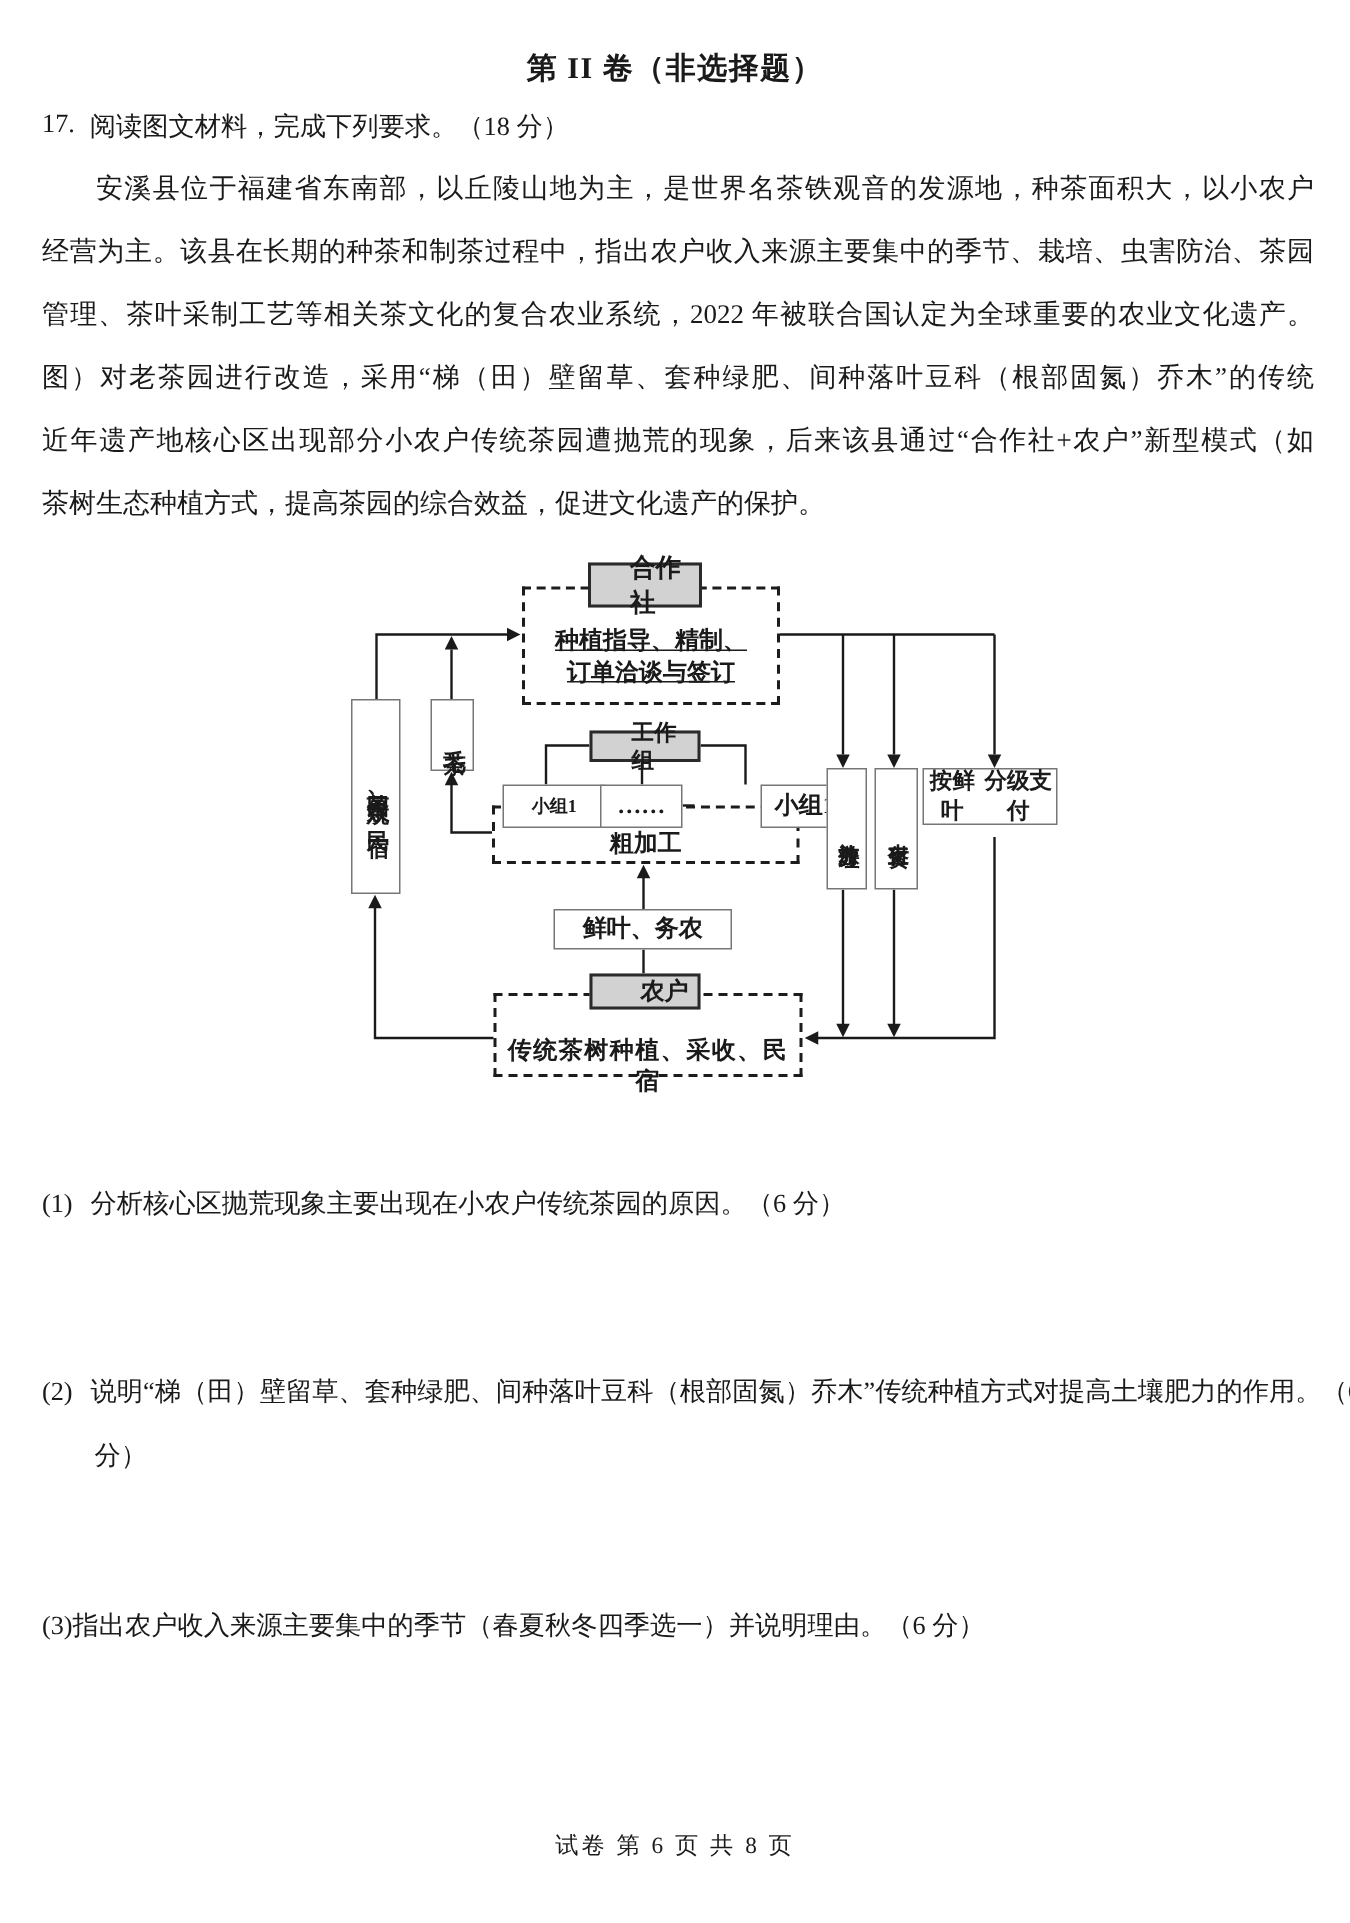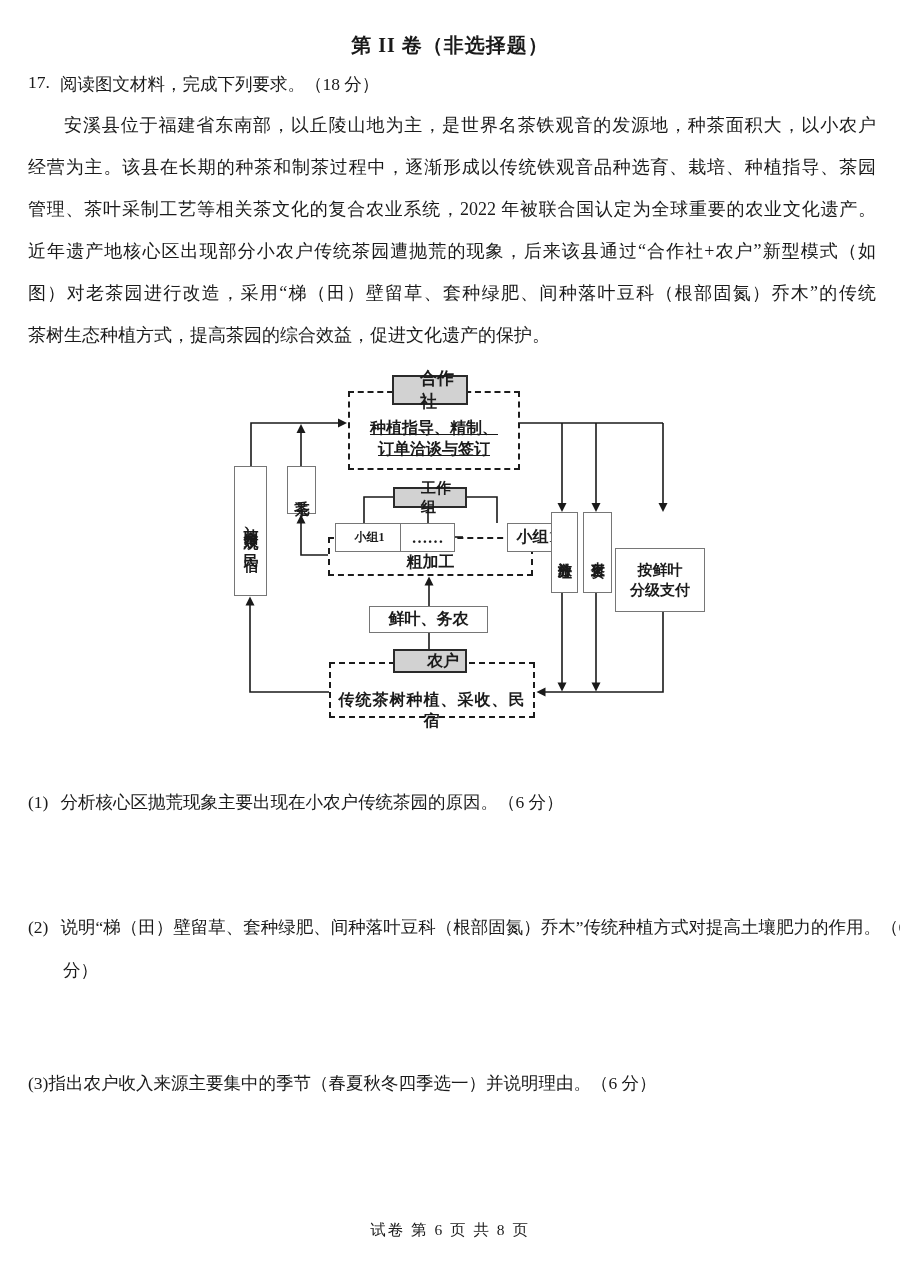--- a/index.html
+++ b/index.html
@@ -72,24 +72,24 @@
 
   <div class="title">第 II 卷（非选择题）</div>
 
   <div class="q17">
     <span class="q17-label">17.</span>
     <span>阅读图文材料，完成下列要求。（18 分）</span>
   </div>
 
   <div class="para">
     <div class="para-line first">安溪县位于福建省东南部，以丘陵山地为主，是世界名茶铁观音的发源地，种茶面积大，以小农户</div>
-    <div class="para-line">经营为主。该县在长期的种茶和制茶过程中，逐渐形成以传统铁观音品种选育、栽培、种植指导、茶园</div>
+    <div class="para-line">经营为主。该县在长期的种茶和制茶过程中，指出农户收入来源主要集中的季节、栽培、虫害防治、茶园</div>
     <div class="para-line">管理、茶叶采制工艺等相关茶文化的复合农业系统，2022 年被联合国认定为全球重要的农业文化遗产。</div>
+    <div class="para-line">图）对老茶园进行改造，采用“梯（田）壁留草、套种绿肥、间种落叶豆科（根部固氮）乔木”的传统</div>
     <div class="para-line">近年遗产地核心区出现部分小农户传统茶园遭抛荒的现象，后来该县通过“合作社+农户”新型模式（如</div>
-    <div class="para-line">图）对老茶园进行改造，采用“梯（田）壁留草、套种绿肥、间种落叶豆科（根部固氮）乔木”的传统</div>
     <div class="para-line last">茶树生态种植方式，提高茶园的综合效益，促进文化遗产的保护。</div>
   </div>
 
   <div class="diagram">
 
     <svg width="900" height="395" viewBox="0 0 900 395">
       <g stroke="#1a1a1a" stroke-width="1.6" fill="none">
 
         <polyline points="251,111 251,68 339,68"></polyline>
 
@@ -163,21 +163,21 @@
     <div class="dbox whitebox" style="left:287px;top:111px;width:29px;height:48px;">
       <span class="vtext" style="font-size:15px;">毛茶</span>
     </div>
 
     <div class="dbox whitebox" style="left:551px;top:157px;width:27px;height:81px;">
       <span class="vtext" style="font-size:14px;letter-spacing:1px;">旅游分红</span>
     </div>
     <div class="dbox whitebox" style="left:583px;top:157px;width:29px;height:81px;">
       <span class="vtext" style="font-size:14px;letter-spacing:1px;">支付工资</span>
     </div>
-    <div class="dbox whitebox" style="left:615px;top:157px;width:90px;height:64px;font-size:15px;line-height:20px;flex-direction:column;margin-top:36px;">
+    <div class="dbox whitebox" style="left:615px;top:157px;width:90px;height:38px;font-size:15px;line-height:20px;flex-direction:row;">
       <div>按鲜叶</div>
       <div>分级支付</div>
     </div>
 
   </div>
 
   <div class="subq" style="top:781px;">
     <span class="subq-label">(1)</span><span>分析核心区抛荒现象主要出现在小农户传统茶园的原因。（6 分）</span>
   </div>
 

